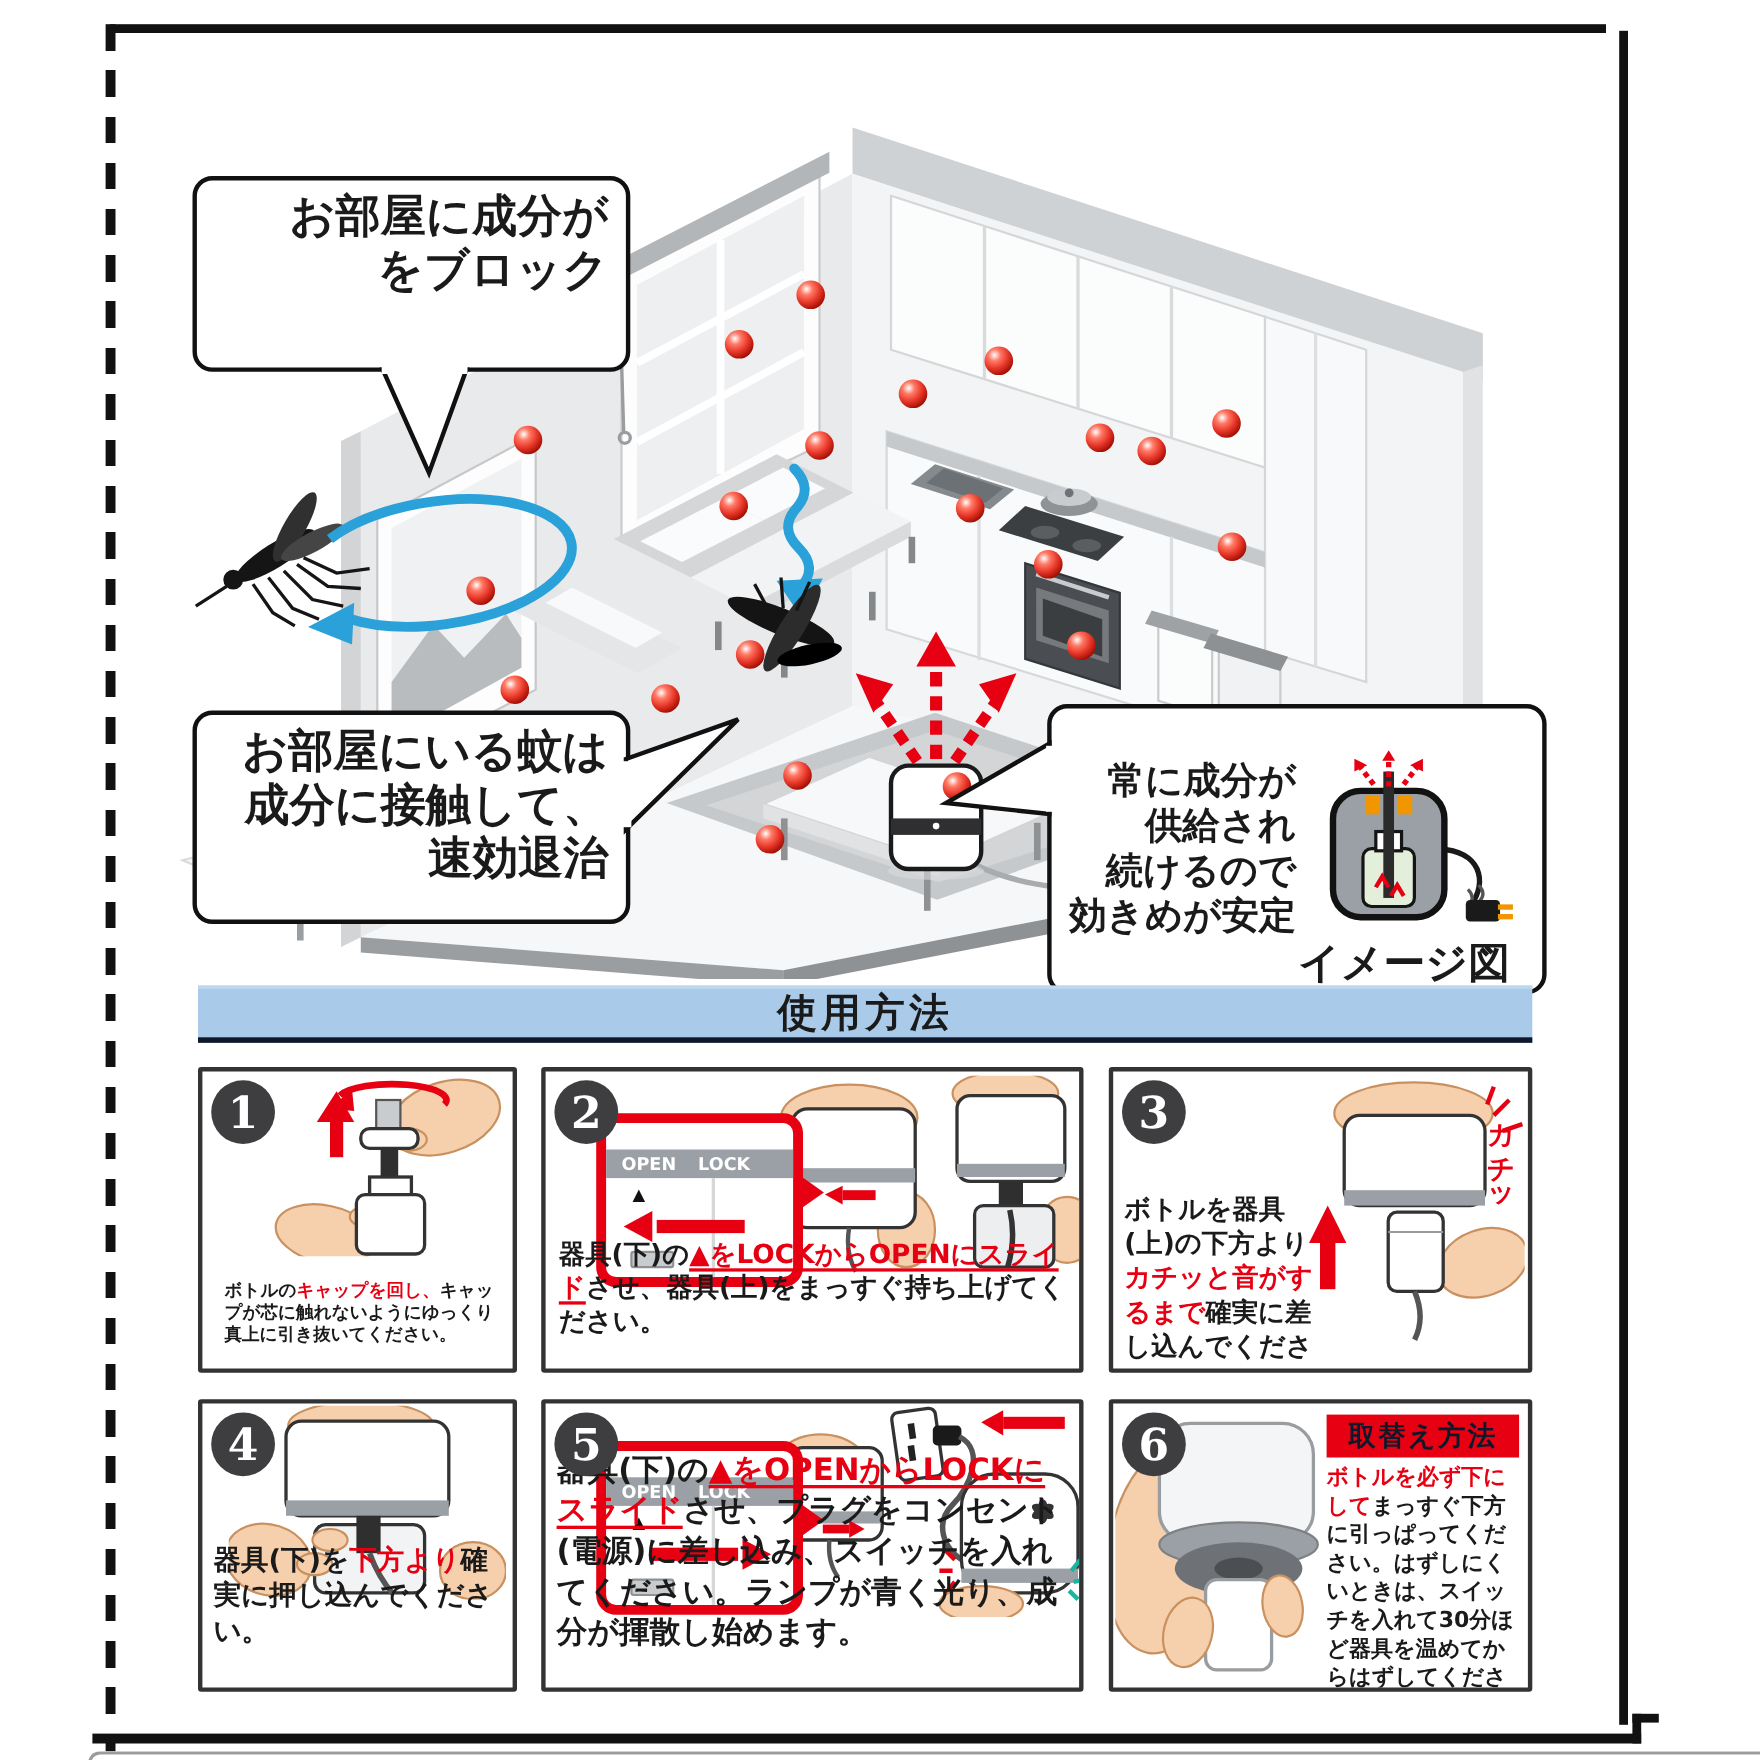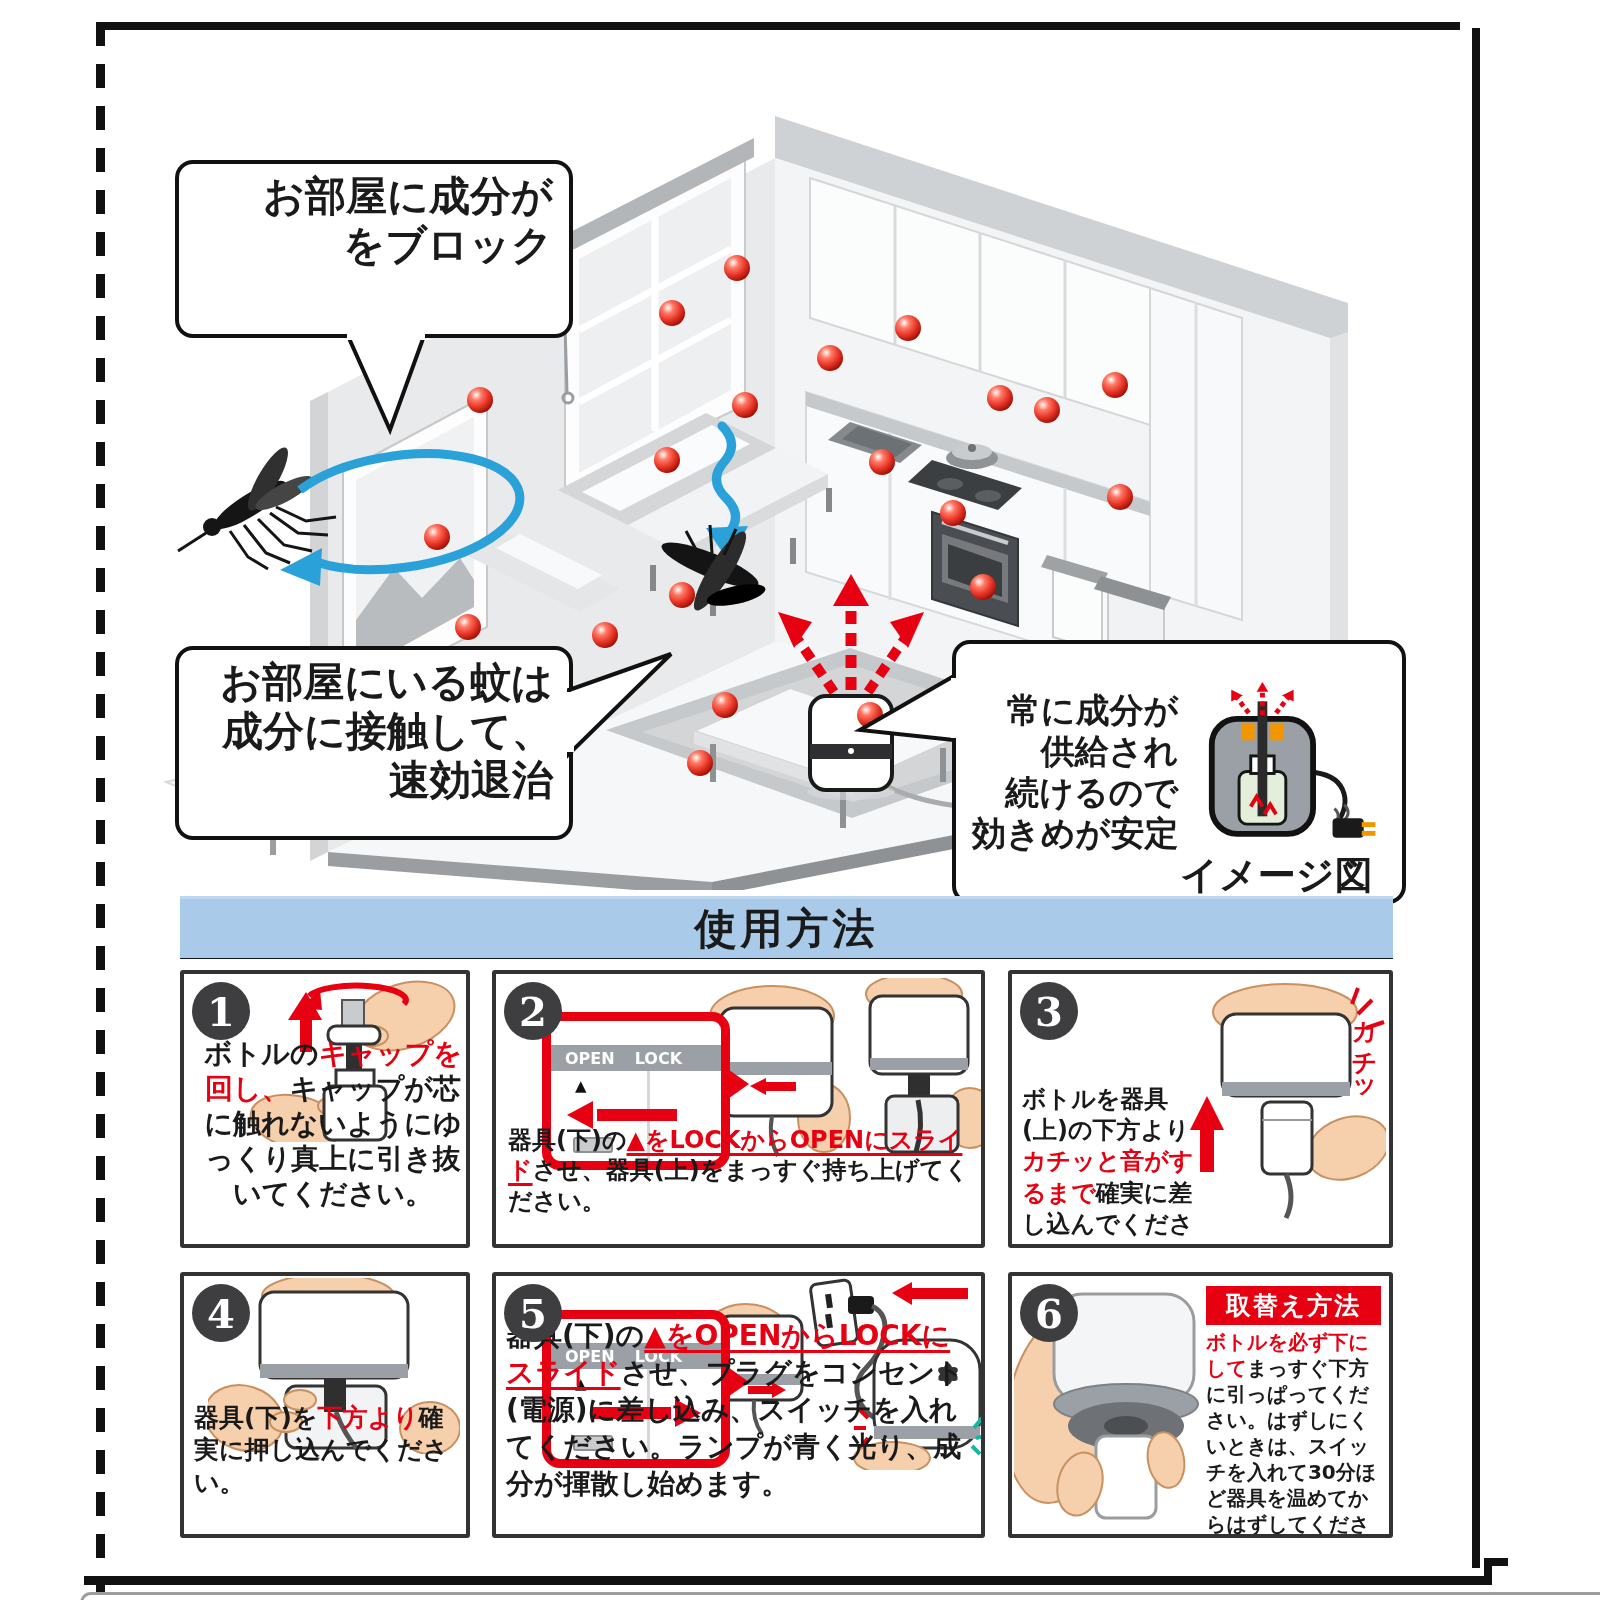--- a/index.html
+++ b/index.html
@@ -20,38 +20,38 @@
   
   .callout{position:absolute;background:#fff;border:4px solid #111;border-radius:18px;
         font-weight:700;line-height:1.2;padding:8px 16px;box-sizing:border-box;text-align:right;}
   .callout .cl-line{white-space:nowrap;}
   .callout-tail{position:absolute;}
   .co-spread{left:175px;top:160px;width:398px;height:178px;font-size:41px;}
   .co-contact{left:175px;top:646px;width:398px;height:194px;font-size:41px;}
   .co-supply{left:952px;top:640px;width:454px;height:264px;font-size:34px;display:flex;align-items:center;gap:8px;}
   .caption{position:absolute;left:1180px;top:850px;font-size:38px;font-weight:600;}
   
-  .section-header{position:absolute;left:180px;top:896px;width:1213px;height:63px;
-        background:var(--header-bg,#a9cbe9);border-top:3px solid #bcd7ee;border-bottom:1px solid #0f172a;
-        display:flex;align-items:center;justify-content:center;font-size:42px;font-weight:700;
+  .section-header{position:absolute;left:180px;top:896px;width:1213px;height:52px;
+        background:var(--header-bg,#a9cbe9);border-top:3px solid #bcd7ee;border-bottom:5px solid #0f172a;
+        display:flex;align-items:center;justify-content:center;font-size:36px;font-weight:700;
         letter-spacing:4px;box-sizing:border-box;}
   
   .panel{position:absolute;background:#fff;border:4px solid var(--panel-border,#333);
         border-radius:3px;box-sizing:border-box;overflow:hidden;}
   .p1{left:180px;top:970px;width:290px;height:278px;}
   .p2{left:492px;top:970px;width:493px;height:278px;}
   .p3{left:1008px;top:970px;width:385px;height:278px;}
   .p4{left:180px;top:1272px;width:290px;height:266px;}
   .p5{left:492px;top:1272px;width:493px;height:266px;}
   .p6{left:1008px;top:1272px;width:385px;height:266px;}
   .badge{position:absolute;left:8px;top:8px;width:58px;height:58px;border-radius:50%;
         background:var(--badge-bg,#3e3e40);color:#fff;display:flex;align-items:center;justify-content:center;
         font-size:40px;font-weight:700;font-family:"DejaVu Serif","Liberation Serif",serif;z-index:5;}
   .step-text{position:absolute;font-weight:700;z-index:4;}
-  .t1{left:20px;right:4px;bottom:5px;font-size:28px;line-height:1.25;text-align:center;}
+  .t1{left:20px;right:4px;bottom:5px;font-size:16px;line-height:1.25;}
   .t2{left:12px;right:6px;bottom:4px;font-size:24px;line-height:1.27;}
   .t3{left:10px;top:86px;width:192px;font-size:24px;line-height:1.3;}
   .t4{left:10px;right:4px;bottom:10px;font-size:25px;line-height:1.3;}
   .t5{left:10px;right:4px;bottom:3px;font-size:28px;line-height:1.32;}
   .t6{font-size:20px;line-height:1.3;position:static;margin-top:4px;}
   .seg-red{color:var(--red,#e60012);}
   .seg-red-underline{color:var(--red,#e60012);text-decoration:underline;
         text-decoration-thickness:3px;text-underline-offset:5px;}
   
   .inset{position:absolute;width:170px;height:140px;border:9px solid var(--red,#e60012);
@@ -66,21 +66,21 @@
   .ol-slot{position:absolute;left:22px;bottom:8px;width:36px;height:12px;background:#c9ccce;border:2px solid #8f9295;border-radius:3px;}
   .arrow-h{position:absolute;height:28px;z-index:4;}
   .arrow-h .shaft{position:absolute;top:8px;width:80px;height:12px;background:var(--red,#e60012);}
   .arrow-h .head{position:absolute;top:0;width:0;height:0;border-top:14px solid transparent;border-bottom:14px solid transparent;}
   .arrow-left .shaft{right:0;}
   .arrow-left .head{left:0;border-right:26px solid var(--red,#e60012);}
   .arrow-right .shaft{left:0;}
   .arrow-right .head{right:0;border-left:26px solid var(--red,#e60012);}
   .kachi{position:absolute;right:8px;top:30px;writing-mode:vertical-rl;color:var(--red,#e60012);
         font-weight:700;font-size:25px;letter-spacing:2px;z-index:5;}
-  .replace-title{background:var(--red,#e60012);color:#ffffff;font-weight:700;font-size:25px;
+  .replace-title{background:var(--red,#e60012);color:#0f172a;font-weight:700;font-size:25px;
         text-align:center;padding:3px 4px;letter-spacing:2px;}
   .p6-col{position:absolute;left:194px;top:10px;right:8px;font-weight:700;}
   .illus{position:absolute;z-index:1;}
 </style>
 </head>
 <body>
 
 <div class="page">
 
   <div class="frame-top"></div>

